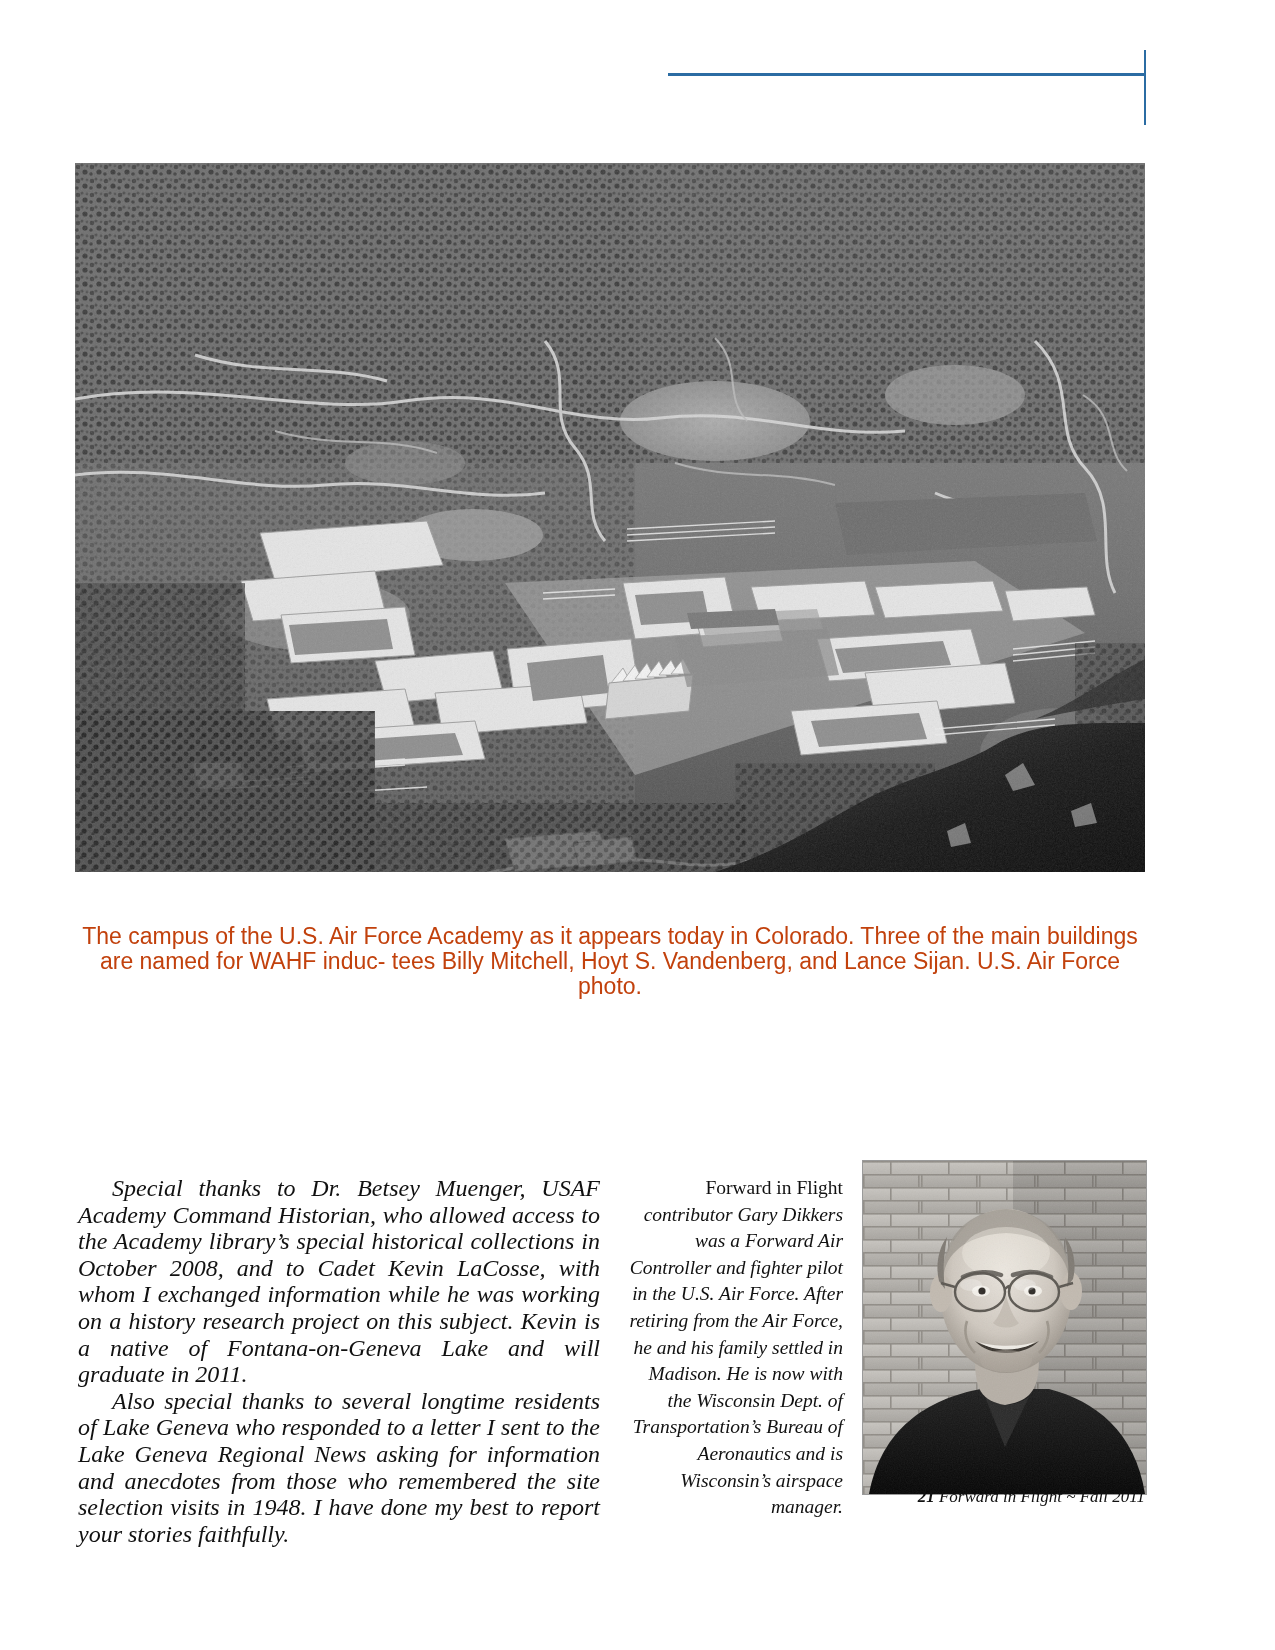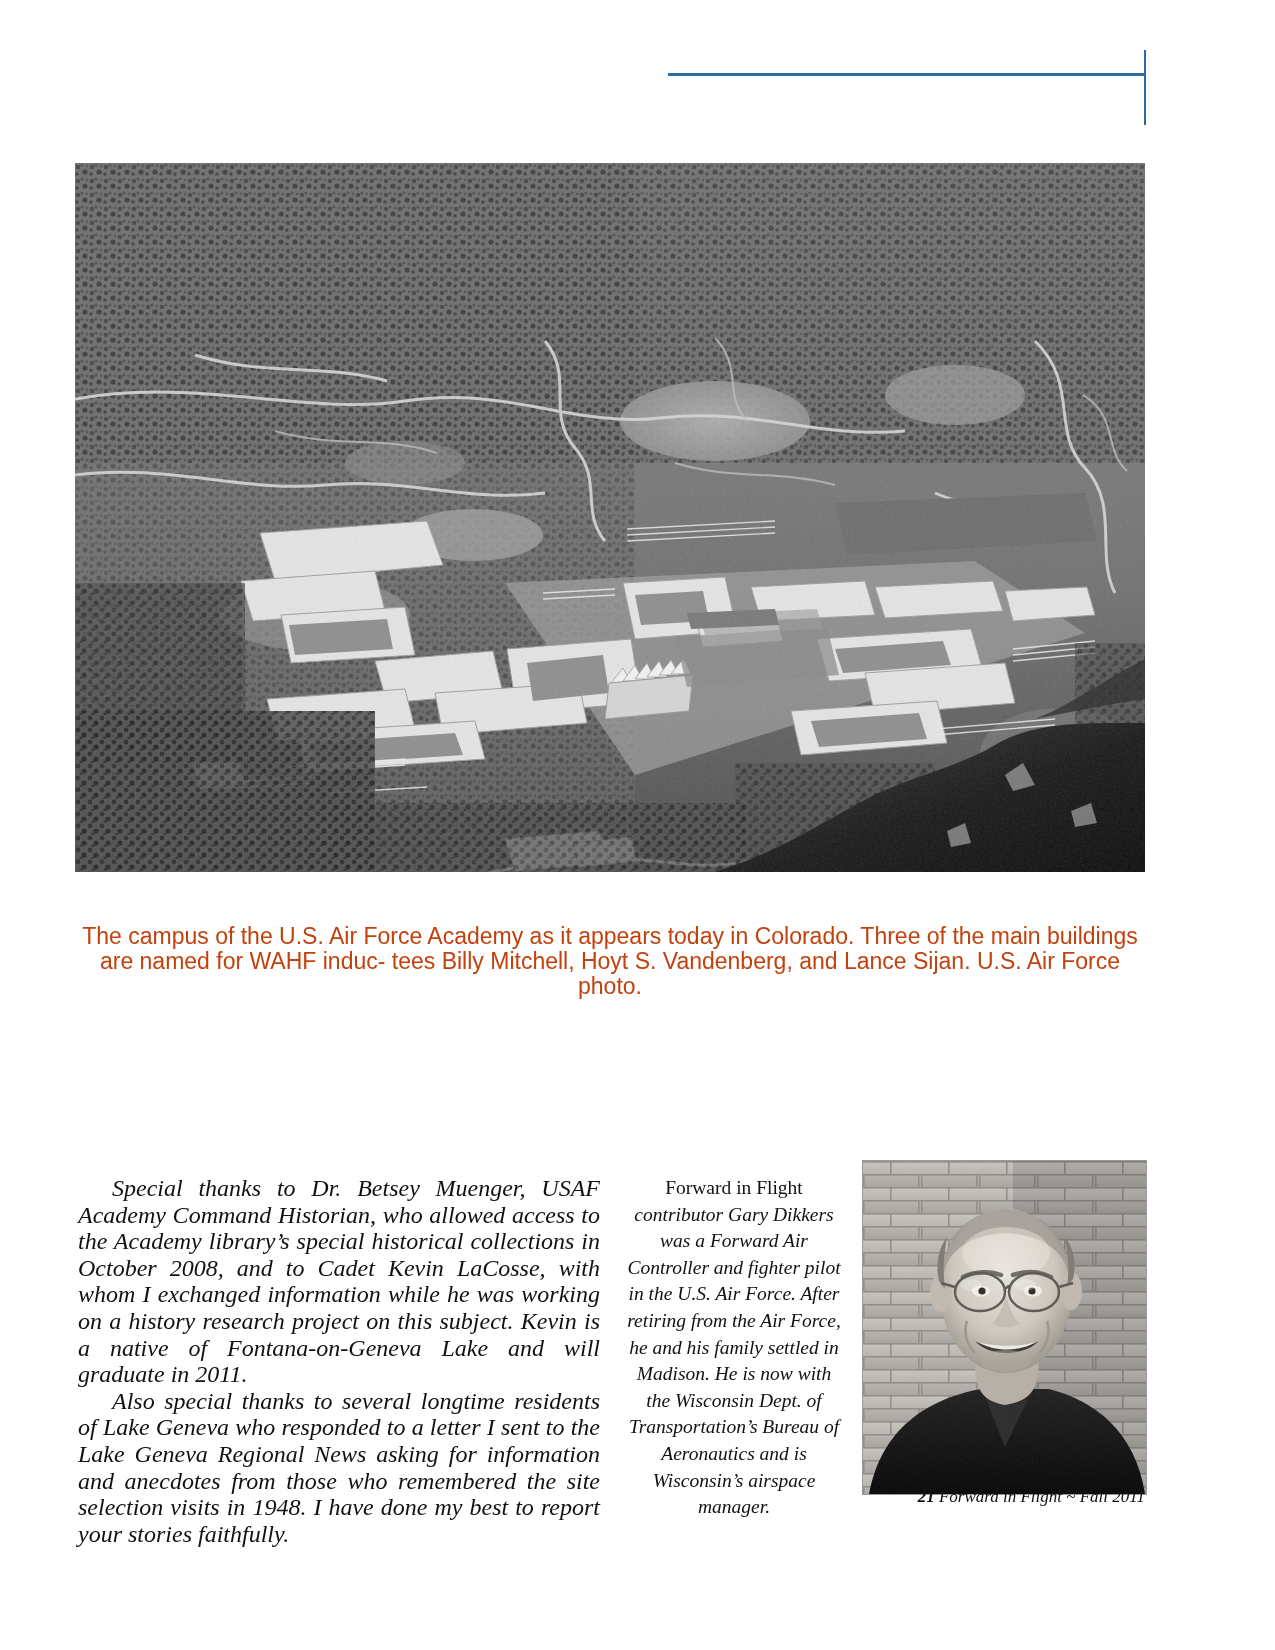--- a/index.html
+++ b/index.html
@@ -103,21 +103,21 @@
 
   #bio-column {
     position: absolute;
     left: 625px;
     top: 20px;
     width: 218px;
     font-family: "Liberation Serif", serif;
     font-style: italic;
     font-size: 19.5px;
     line-height: 26.6px;
-    text-align: center;
+    text-align: right;
     color: #111111;
   }
   #bio-column .roman { font-style: normal; }
 
   
   #portrait-photo {
     position: absolute;
     left: 862px;
     top: 1160px;
     width: 283px;

